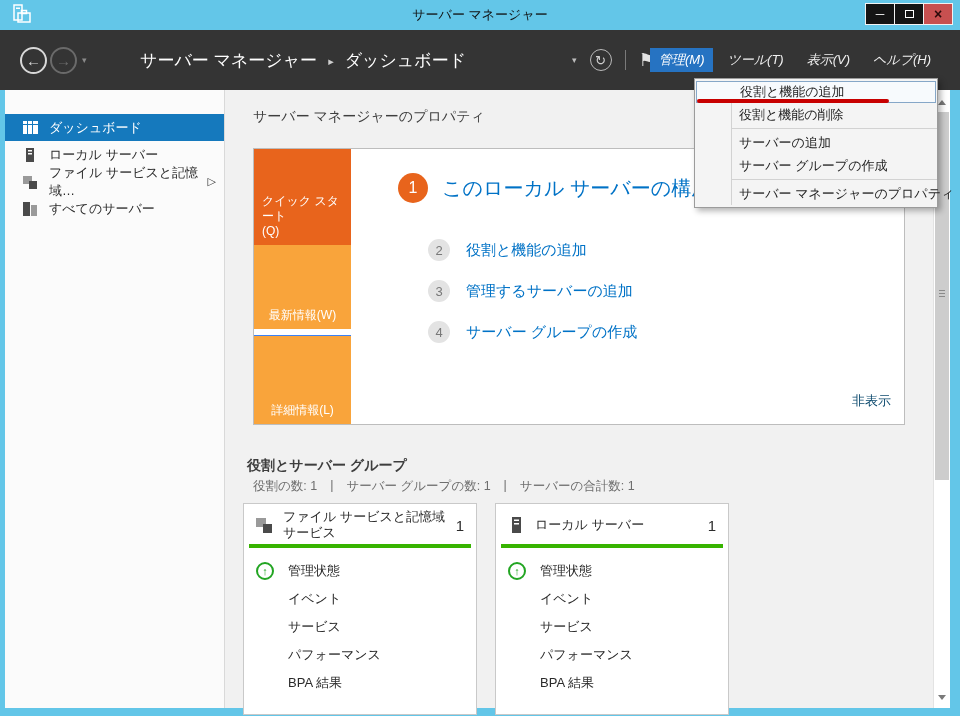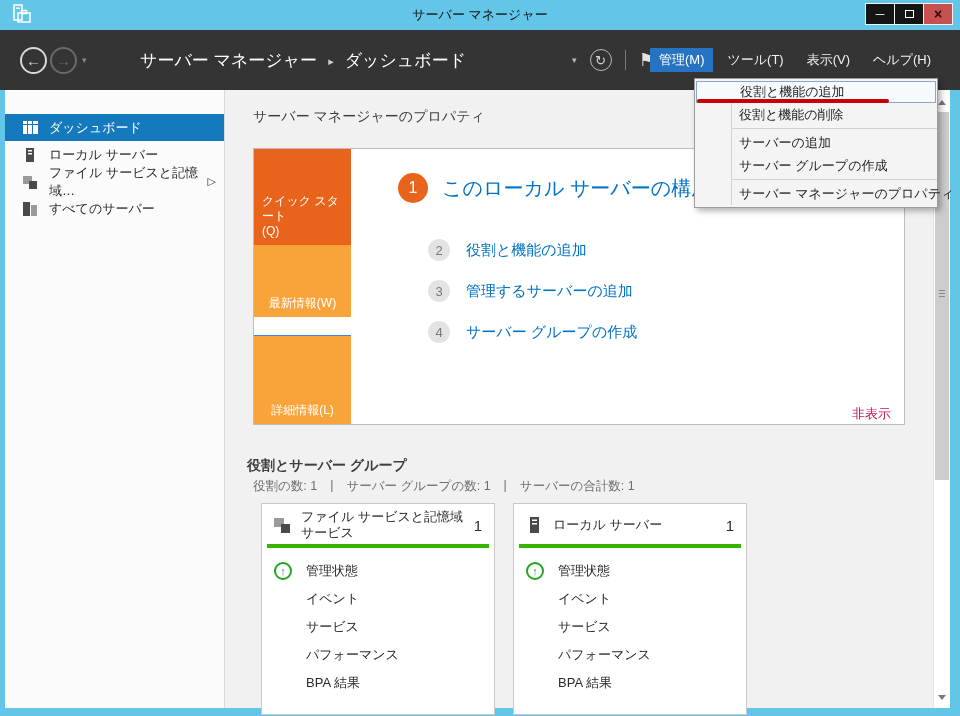--- a/index.html
+++ b/index.html
@@ -24,53 +24,53 @@
   .circ.disabled { border-color:#6A6A6A; color:#6A6A6A; }
   .nav-caret { color:#8a8a8a; font-size:9px; margin-left:2px; }
   .breadcrumb { position:absolute; left:140px; top:0; height:60px; display:flex; align-items:center; gap:11px; color:#FFFFFF; font-size:17px; }
   .crumb-sep { font-size:11px; color:#CFCFCF; padding-top:2px; }
   .tools { position:absolute; left:572px; top:0; height:60px; display:flex; align-items:center; gap:13px; }
   .bc-caret { color:#BDBDBD; font-size:9px; }
   .refresh { width:22px; height:22px; border:1px solid #B9B9B9; border-radius:50%; color:#CFCFCF; font-size:13px; display:flex; align-items:center; justify-content:center; }
   .vsep { width:1px; height:20px; background:#7a7a7a; }
   .flag { font-size:18px; color:#E3E3E3; }
   .menubar { position:absolute; right:20px; top:0; height:60px; display:flex; align-items:center; gap:5px; font-size:13px; color:#F0F0F0; }
-  .menu-label { padding:3px 9px; }
+  .menu-label { padding:3px 9px;font-style:italic; }
   .menu-label.active { background:#2673C2; color:#fff; }
   
   .body { position:absolute; top:90px; left:5px; right:10px; bottom:8px; background:#F1F1F1; }
   .sidebar { position:absolute; left:0; top:0; width:220px; bottom:0; background:#FBFBFB; border-right:1px solid #D9D9D9; }
   .side-list { position:absolute; top:24px; left:0; right:0; }
   .side-item { position:relative; height:27px; display:flex; align-items:center; gap:11px; padding-left:17px; font-size:13px; color:#2B2B2B; }
   .side-item.selected { background:#1579BD; color:#FFFFFF; }
   .side-icon { width:16px; display:flex; justify-content:center; color:#4A4A4A; }
   .side-item.selected .side-icon { color:#fff; }
   .expand-arrow { position:absolute; right:8px; font-size:11px; color:#2B2B2B; }
   
   .content { position:absolute; left:221px; top:0; right:17px; bottom:0; background:#F1F1F1; }
   .welcome-heading { position:absolute; left:27px; top:18px; font-size:14px; color:#3E3E3E; }
   .tile { position:absolute; left:27px; top:58px; width:652px; height:277px; background:#FFFFFF; border:1px solid #BDBDBD; }
   .tab { position:absolute; left:0; width:97px; color:#fff; font-size:12px; display:flex; align-items:flex-end; padding:6px 8px; line-height:1.25;justify-content:center; }
   .tab-q { top:0; height:96px; background:#E8641C; }
-  .tab-w { top:96px; height:72px; background:#F9A43B; }
+  .tab-w { top:96px; height:84px; background:#F9A43B; }
   .tab-l { top:186px; height:89px; background:#F9A43B; border-top:1px solid #3b82f6; }
   .step { position:absolute; display:flex; align-items:center; }
   .stepnum { border-radius:50%; display:flex; align-items:center; justify-content:center; flex:none; }
   .step-1 { left:144px; top:24px; gap:14px; }
   .step-1 .stepnum { width:30px; height:30px; background:#E8641C; color:#fff; font-size:16px; }
   .step-1 .steplbl { font-size:20px; color:#0072C6; white-space:nowrap; }
   .step-sm .stepnum { width:22px; height:22px; background:#E3E3E3; color:#787878; font-size:13px; }
   .step-sm .steplbl { font-size:15px; color:#0072C6; white-space:nowrap; }
   .step-2 { left:174px; top:90px; gap:16px; }
   .step-3 { left:174px; top:131px; gap:16px; }
   .step-4 { left:174px; top:172px; gap:16px; }
-  .hide-link { position:absolute; right:13px; bottom:1px; font-size:13px; color:#be185d;margin-left:40px; }
+  .hide-link { position:absolute; right:13px; bottom:14px; font-size:13px; color:#0c4a6e;margin-left:40px; }
   .roles-heading { position:absolute; left:21px; top:367px; font-weight:bold; font-size:14px; color:#3E3E3E; }
   .stats { position:absolute; left:27px; top:388px; font-size:12.5px; color:#6E6E6E; display:flex; gap:13px; }
-  .cards { position:absolute; left:35px; top:413px; display:flex; gap:18px; }
+  .cards { position:absolute; left:17px; top:413px; display:flex; gap:18px; }
   .card { width:234px; height:212px; background:#fff; border:1px solid #C9C9C9; }
   .card-head { display:flex; align-items:center; gap:9px; height:42px; margin:2px 5px 0 5px; padding:2px 5px; border-bottom:4px solid #37B400; }
   .card-icon { width:20px; flex:none; display:flex; justify-content:center; color:#4A4A4A; }
   .card-title { flex:1; font-size:13px; color:#2B2B2B; line-height:1.2; }
   .card-count { font-size:15px; color:#2B2B2B; padding-right:2px; }
   .card-rows { padding-top:9px; }
   .card-row { position:relative; height:28px; display:flex; align-items:center; padding-left:44px; font-size:13px; color:#2B2B2B; }
   .row-status-icon { position:absolute; left:12px; width:18px; height:18px; border:2px solid #22A522; border-radius:50%; color:#22A522; font-size:11px; font-weight:bold; display:flex; align-items:center; justify-content:center; }
   
   .scrollbar { position:absolute; right:0; top:0; width:17px; bottom:0; background:#FFFFFF; border-left:1px solid #E3E3E3; }

